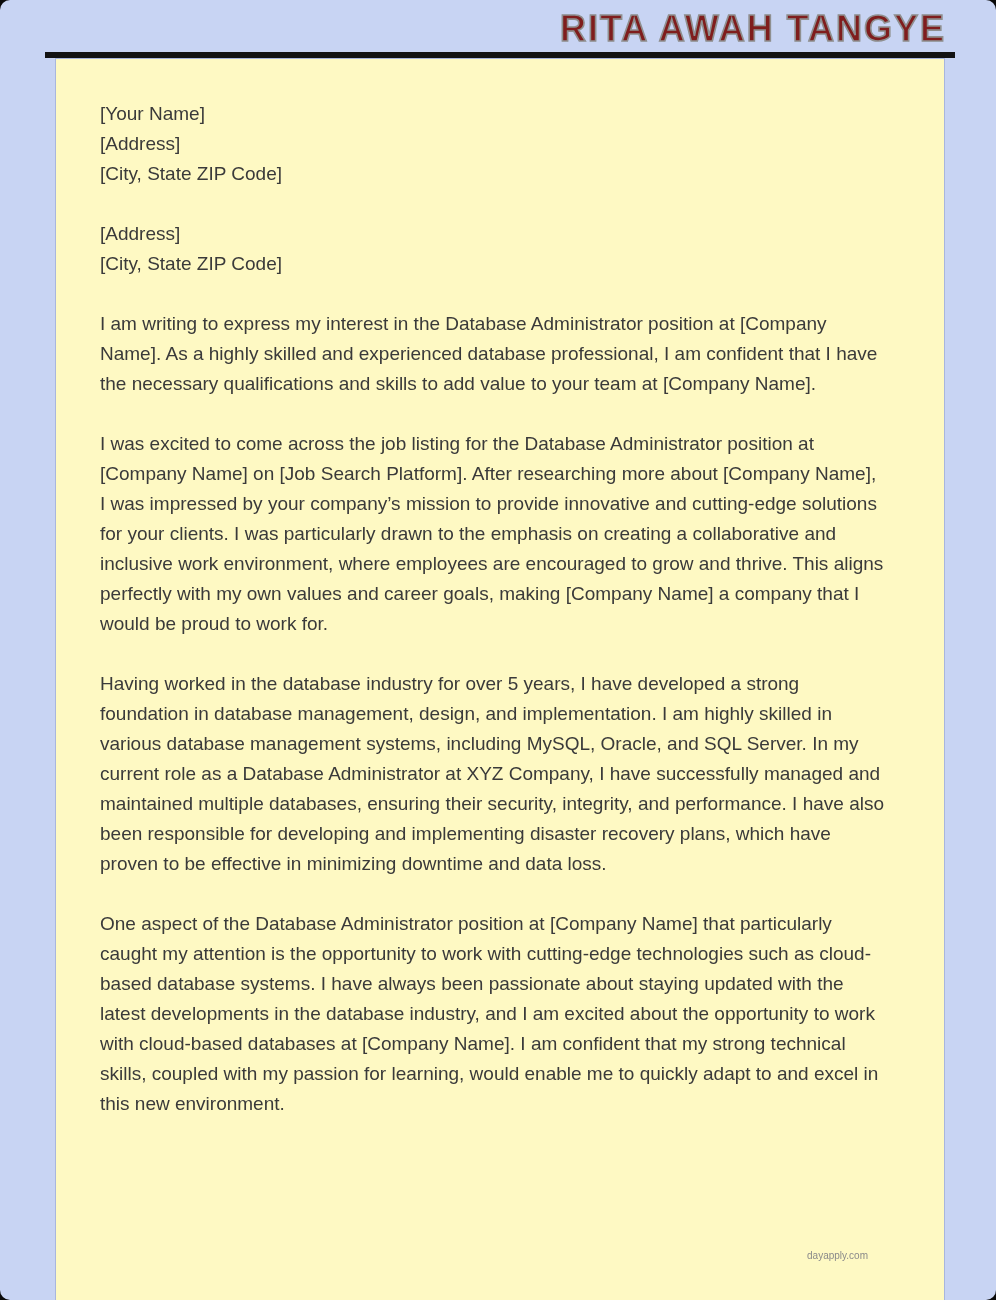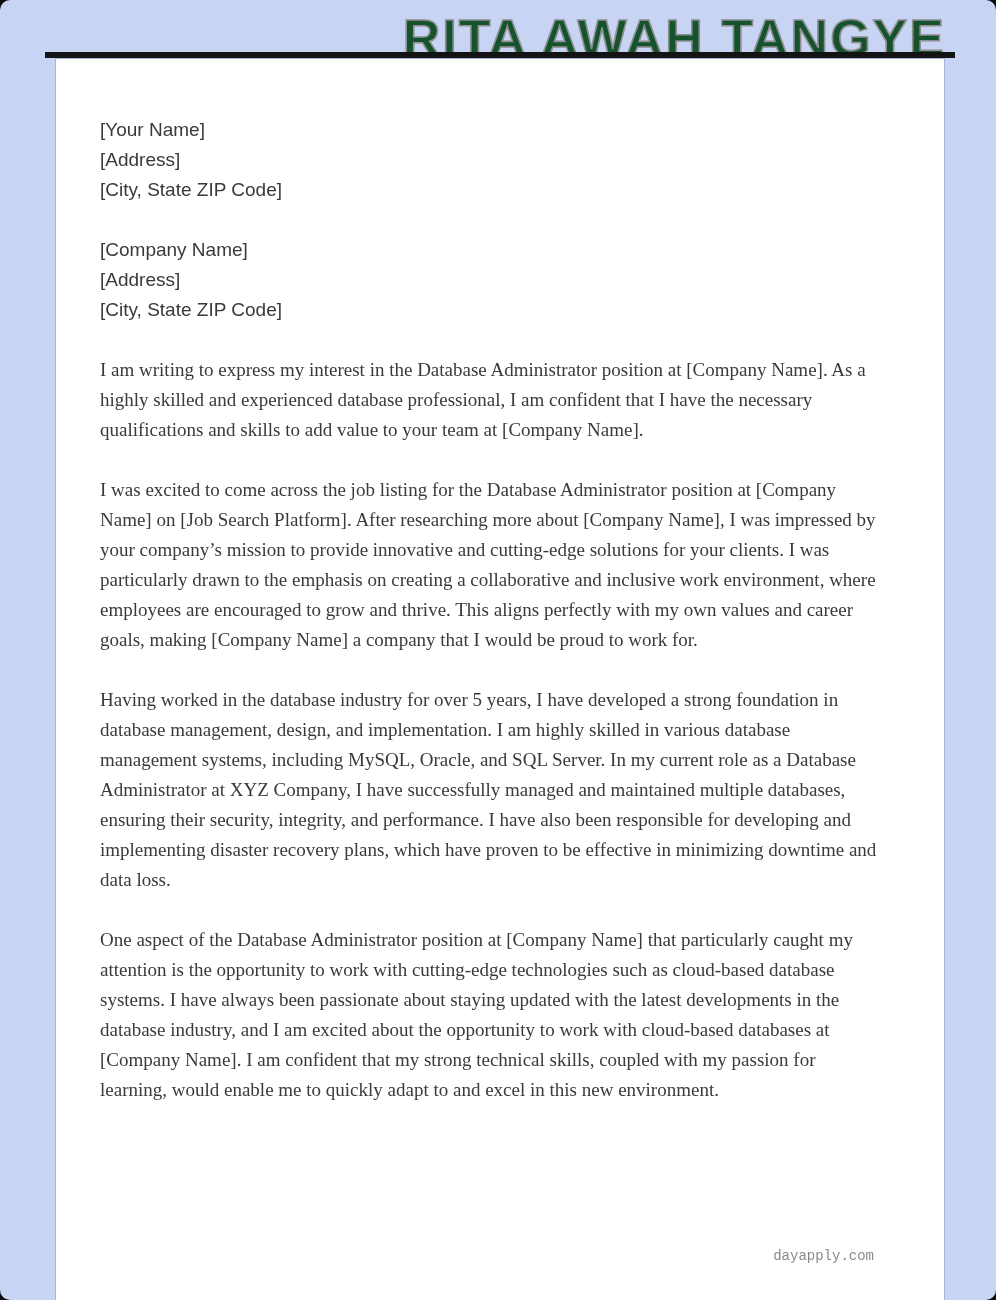--- a/index.html
+++ b/index.html
@@ -22,62 +22,61 @@
     position: absolute;
     top: 0;
     left: 0;
     right: 0;
     height: 52px;
   }
   .header-name {
     position: absolute;
     top: 8px;
     right: 50px;
-    font-size: 52px;
+    font-size: 36px;
     font-weight: 700;
     letter-spacing: 2px;
-    color: #14532d;
+    color: #7f1d1d;
     -webkit-text-stroke: 1.6px #8f8f8f;
     text-shadow: 0 0 1px #9a9a9a;
     white-space: nowrap;
   }
   .top-bar {
     position: absolute;
     top: 52px;
     left: 45px;
     right: 41px;
     height: 6px;
     background: #131313;
   }
   .page {
     position: absolute;
     top: 58px;
     left: 55px;
     right: 51px;
     bottom: 0;
-    background: #ffffff;
+    background: #fef9c3;
     border: 1px solid #a8b6dd;
     border-bottom: none;
-    padding: 56px 45px 0 44px;
+    padding: 40px 45px 0 44px;
     color: #3a3a3a;
     font-size: 19px;
     line-height: 30px;
   }
   .block { margin: 0 0 30px 0; }
   .block div { white-space: nowrap; }
-  .para { margin: 0 15px 30px 0; font-family: Liberation Serif, serif; }
+  .para { margin: 0 15px 30px 0; }
   .salutation { margin: 0 0 30px 0; }
   .watermark {
     position: absolute;
-    right: 70px;
+    right: 76px;
     bottom: 36px;
-    font-size: 14px;
+    font-size: 10px;
     line-height: 16px;
     color: #8a8a8a;
-    font-family: Liberation Mono, monospace;
   }
 </style>
 </head>
 <body>
 
 <div class="frame">
 
   <div class="header">
     <div class="header-name">RITA AWAH TANGYE</div>
   </div>
@@ -86,21 +85,20 @@
 
   <div class="page">
 
     <div class="block">
       <div>[Your Name]</div>
       <div>[Address]</div>
       <div>[City, State ZIP Code]</div>
     </div>
 
     <div class="block">
-      <div>[Company Name]</div>
       <div>[Address]</div>
       <div>[City, State ZIP Code]</div>
     </div>
 
 
     <p class="para">I am writing to express my interest in the Database Administrator position at [Company Name]. As a highly skilled and experienced database professional, I am confident that I have the necessary qualifications and skills to add value to your team at [Company Name].</p>
     <p class="para">I was excited to come across the job listing for the Database Administrator position at [Company Name] on [Job Search Platform]. After researching more about [Company Name], I was impressed by your company’s mission to provide innovative and cutting-edge solutions for your clients. I was particularly drawn to the emphasis on creating a collaborative and inclusive work environment, where employees are encouraged to grow and thrive. This aligns perfectly with my own values and career goals, making [Company Name] a company that I would be proud to work for.</p>
     <p class="para">Having worked in the database industry for over 5 years, I have developed a strong foundation in database management, design, and implementation. I am highly skilled in various database management systems, including MySQL, Oracle, and SQL Server. In my current role as a Database Administrator at XYZ Company, I have successfully managed and maintained multiple databases, ensuring their security, integrity, and performance. I have also been responsible for developing and implementing disaster recovery plans, which have proven to be effective in minimizing downtime and data loss.</p>
     <p class="para">One aspect of the Database Administrator position at [Company Name] that particularly caught my attention is the opportunity to work with cutting-edge technologies such as cloud-based database systems. I have always been passionate about staying updated with the latest developments in the database industry, and I am excited about the opportunity to work with cloud-based databases at [Company Name]. I am confident that my strong technical skills, coupled with my passion for learning, would enable me to quickly adapt to and excel in this new environment.</p>
 

